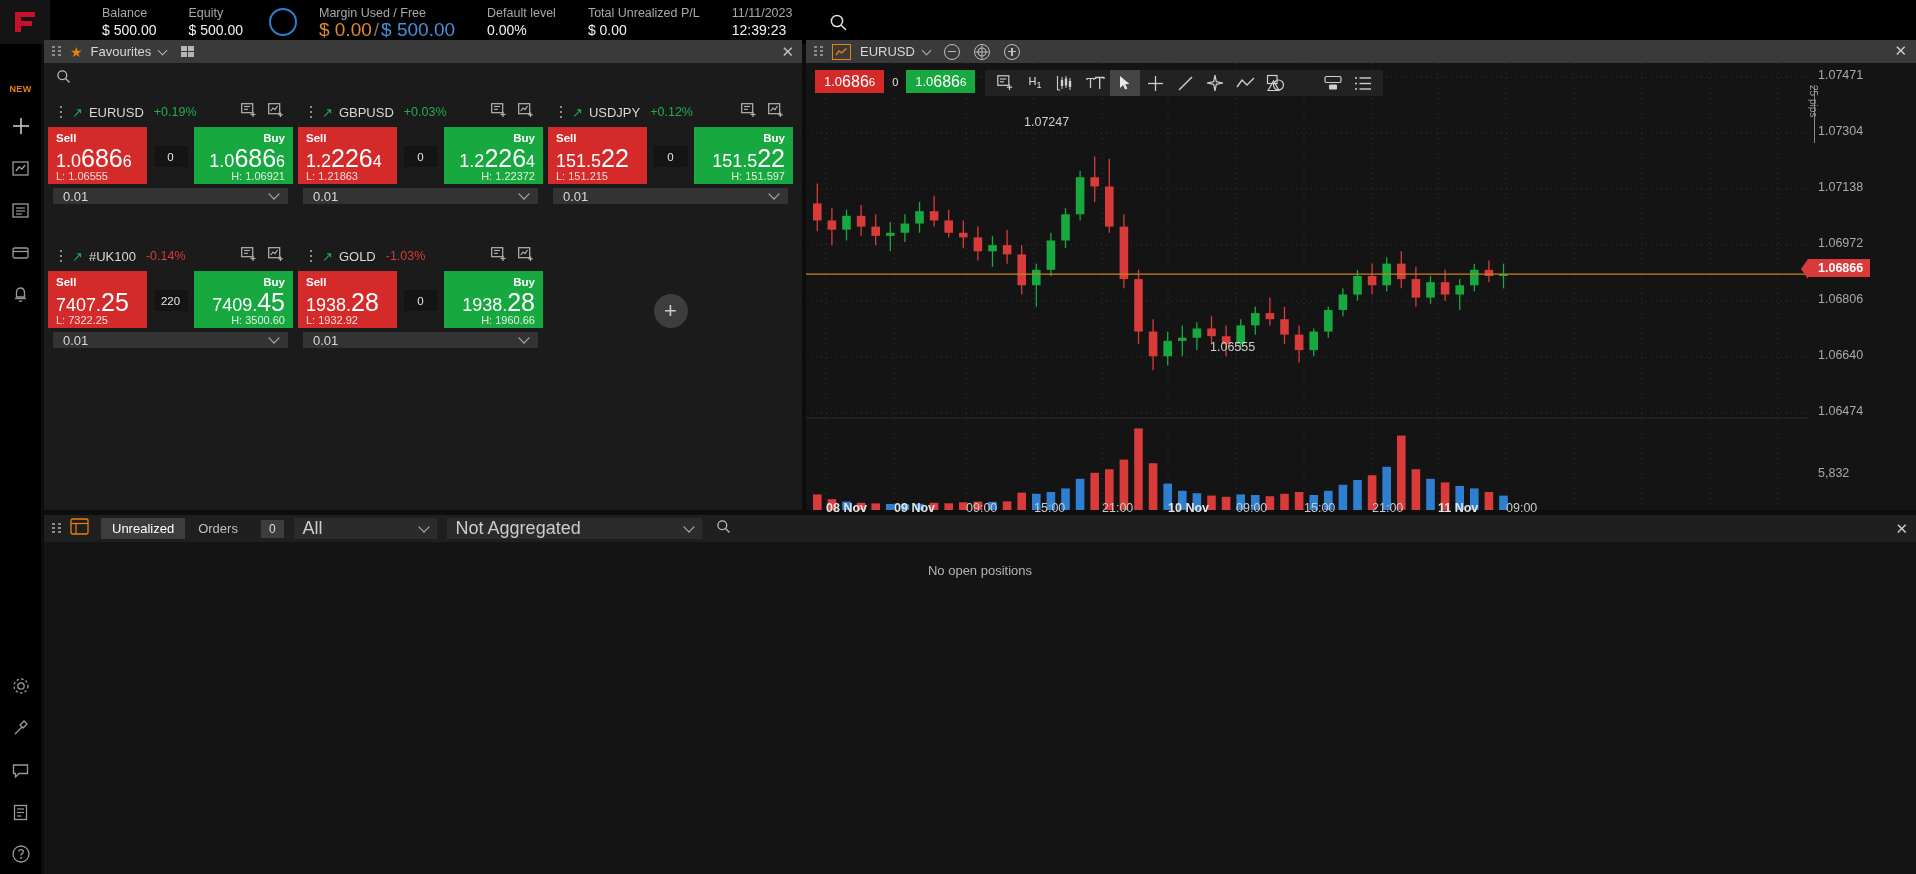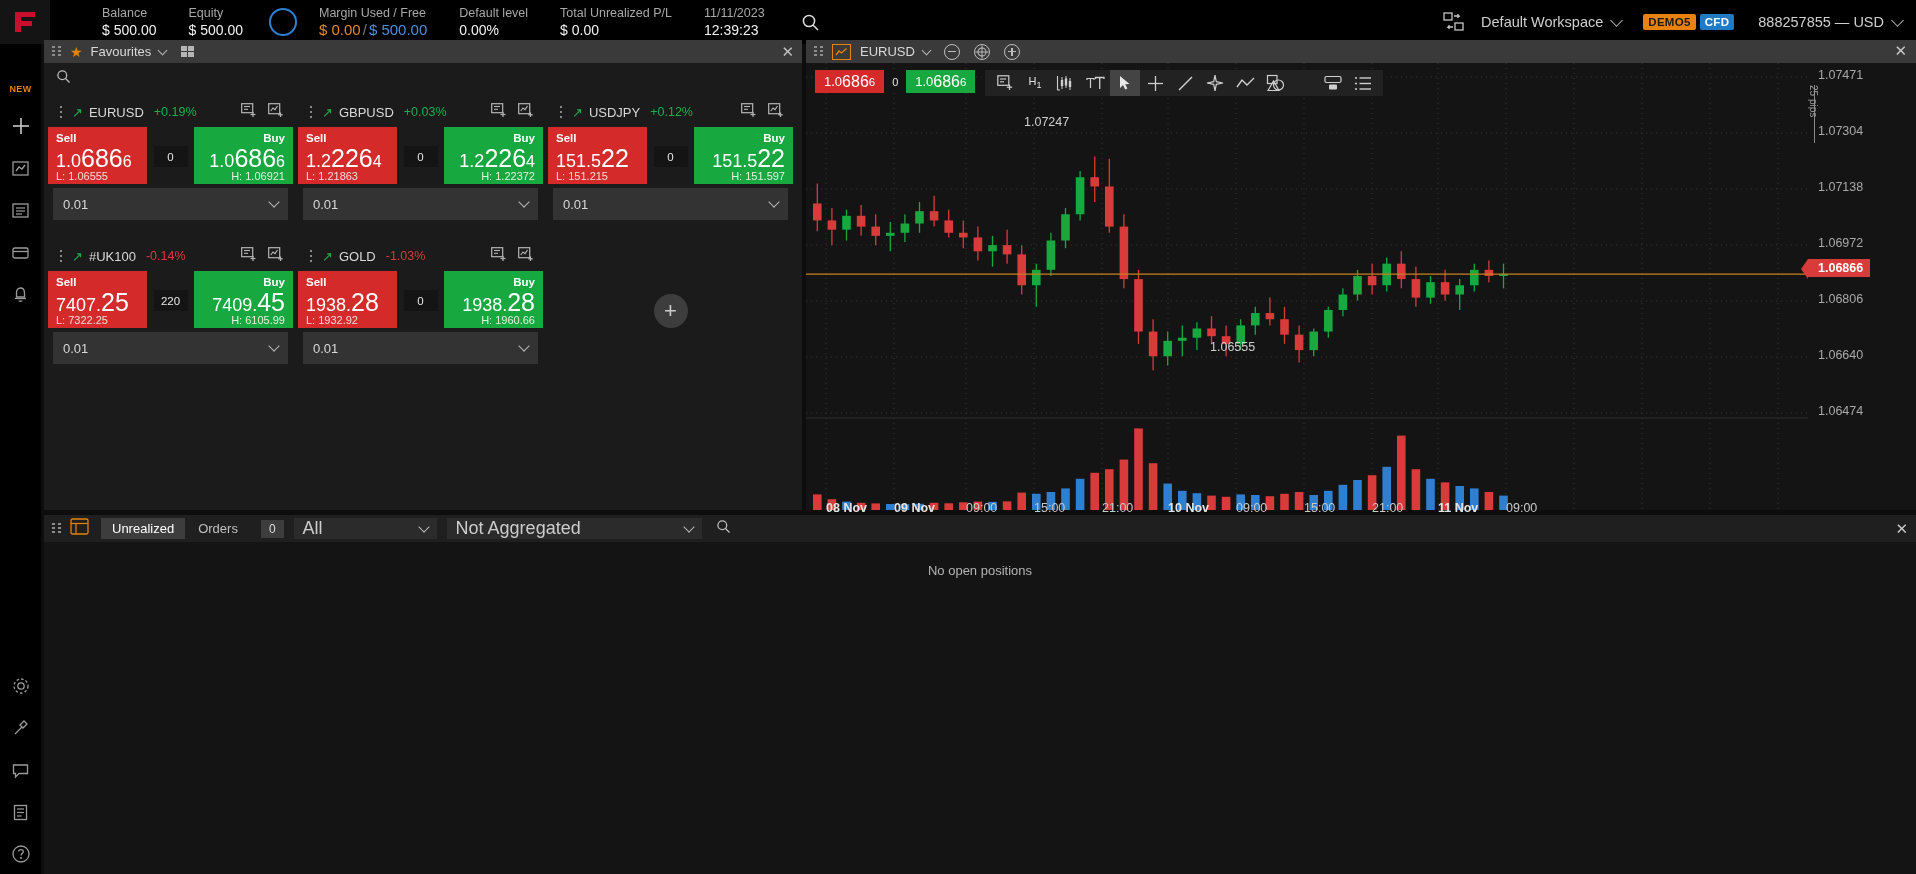--- a/index.html
+++ b/index.html
@@ -9,21 +9,21 @@
 
   
   .topbar { position:absolute; left:0; top:0; width:1916px; height:44px;
     background:#000; display:flex; align-items:center; }
   .logo-box { width:50px; height:44px; display:flex; align-items:center;
     justify-content:center; background:#141414; }
   .acct-group { display:flex; align-items:center; height:44px; padding-left:36px; gap:0; }
   .acct-item { padding:0 16px; display:flex; flex-direction:column; justify-content:center; height:44px; }
   .acct-label { font-size:12.5px; color:#a8a8a8; line-height:16px; white-space:nowrap; }
   .acct-value { font-size:14px; color:#f2f2f2; line-height:18px; white-space:nowrap; }
-  .acct-value.small { font-size:15px; }
+  .acct-value.small { font-size:19px; }
   .margin-ring { width:28px; height:28px; border:2.5px solid #2f7fd1; border-radius:50%; margin:0 6px 0 10px; }
   .mu-used { color:#e08a2e; }
   .mu-sep { color:#7a7a7a; margin:0 2px; }
   .mu-free { color:#4a90d9; }
   .search-top { margin-left:16px; width:28px; height:28px; display:flex; align-items:center; justify-content:center; cursor:pointer; }
   .topbar-right { margin-left:auto; display:flex; align-items:center; gap:0; padding-right:14px; }
   .ws-icon { width:26px; height:26px; display:flex; align-items:center; justify-content:center; margin-right:14px; }
   .ws-name { font-size:14.5px; color:#cfcfcf; }
   .chev { display:inline-block; width:9px; height:9px; border-right:1.6px solid #b0b0b0;
     border-bottom:1.6px solid #b0b0b0; transform:rotate(45deg); margin:-4px 0 0 9px; }
@@ -80,21 +80,21 @@
   .p-s { font-size:18px; }
   .p-b { font-size:25px; }
   .p-t { font-size:16px; }
   .hl { position:absolute; bottom:2px; font-size:11px; color:#f2dada; }
   .side.sell .hl { left:8px; }
   .side.buy .hl { right:8px; color:#dff2e2; }
   .spread { position:absolute; left:50%; top:19px; transform:translateX(-50%);
     background:#141414; color:#e6e6e6; font-size:11.5px; min-width:34px; height:21px;
     display:flex; align-items:center; justify-content:center; padding:0 6px; z-index:2; }
 
-  .lot-row { height:32px; margin:4px 5px 0 5px; background:#333333; display:flex;
+  .lot-row { height:16px; margin:4px 5px 0 5px; background:#333333; display:flex;
     align-items:center; padding:4px 10px; cursor:pointer; }
   .lot-val { font-size:13px; color:#d8d8d8; }
   .lot-chev { margin-left:auto; display:inline-block; width:8px; height:8px;
     border-right:1.5px solid #b5b5b5; border-bottom:1.5px solid #b5b5b5; transform:rotate(45deg); margin-top:-4px; }
 
   .tile-add { width:245px; height:139px; display:flex; align-items:center; justify-content:center; }
   .add-circle { width:34px; height:34px; border-radius:50%; background:#3d3d3d;
     display:flex; align-items:center; justify-content:center; color:#cacaca; font-size:22px;
     font-weight:300; cursor:pointer; line-height:1; }
 
@@ -192,36 +192,20 @@
       <div class="acct-item">
         <span class="acct-label">11/11/2023</span>
         <span class="acct-value">12:39:23</span>
       </div>
       <div class="search-top">
         <svg width="19" height="19" viewBox="0 0 19 19">
             <circle cx="8" cy="8" r="5.6" fill="none" stroke="#e0e0e0" stroke-width="1.5"></circle>
             <line x1="12.2" y1="12.2" x2="17" y2="17" stroke="#e0e0e0" stroke-width="1.5"></line>
           </svg>
       </div>
-    </div>
-    <div class="topbar-right">
-      <div class="ws-icon">
-        <svg width="22" height="20" viewBox="0 0 22 20">
-          <rect x="1" y="1" width="8" height="7" fill="none" stroke="#c5c5c5" stroke-width="1.3"></rect>
-          <rect x="12" y="11" width="8" height="7" fill="none" stroke="#c5c5c5" stroke-width="1.3"></rect>
-          <path d="M11 4 L16 4 L14.5 2.3 M14.5 5.7 L16 4" fill="none" stroke="#c5c5c5" stroke-width="1.3"></path>
-          <path d="M10 15 L5 15 L6.5 13.3 M6.5 16.7 L5 15" fill="none" stroke="#c5c5c5" stroke-width="1.3"></path>
-        </svg>
-      </div>
-      <span class="ws-name">Default Workspace</span>
-      <span class="chev"></span>
-      <span class="badge badge-demo">DEMO5</span>
-      <span class="badge badge-cfd">CFD</span>
-      <span class="acct-num">888257855 — USD</span>
-      <span class="chev"></span>
     </div>
   </div>
 
   <div class="rail">
     <div class="rail-btn">
       <span class="rail-new">NEW</span>
     </div>
     <div class="rail-btn">
       <svg width="20" height="20" viewBox="0 0 20 20">
           <line x1="10" y1="2" x2="10" y2="18" stroke="#c9c9c9" stroke-width="1.6"></line>
@@ -484,21 +468,21 @@
         <div class="quote-row">
           <div class="side sell">
             <div class="side-lbl">Sell</div>
             <div class="price"><span class="p-s">7407.</span><span class="p-b">25</span><span class="p-t"></span></div>
             <div class="hl">L: 7322.25</div>
           </div>
           <div class="spread">220</div>
           <div class="side buy">
             <div class="side-lbl">Buy</div>
             <div class="price"><span class="p-s">7409.</span><span class="p-b">45</span><span class="p-t"></span></div>
-            <div class="hl">H: 6105.99</div>
+            <div class="hl">H: 3500.60</div>
           </div>
         </div>
         <div class="lot-row">
           <span class="lot-val">0.01</span>
           <span class="lot-chev"></span>
         </div>
       </div>
 
       <div class="tile">
         <div class="tile-head">
@@ -863,20 +847,24 @@
       <div class="ax-lbl" style="top:5px;">1.07471</div>
       <div class="ax-lbl" style="top:61px;">1.07304</div>
       <div class="ax-lbl" style="top:117px;">1.07138</div>
       <div class="ax-lbl" style="top:173px;">1.06972</div>
       <div class="cur-tag" style="top:196px;">1.06866</div>
       <div class="ax-lbl" style="top:229px;">1.06806</div>
       <div class="ax-lbl" style="top:285px;">1.06640</div>
       <div class="ax-lbl" style="top:341px;">1.06474</div>
     </div>
 
+    <div class="vol-axis">
+      <div class="ax-lbl" style="top:48px;">5,832</div>
+      <div class="ax-lbl" style="top:95px;">0</div>
+    </div>
 
     <div class="lbl-hi" style="left:218px; top:75px;text-align:right;">1.07247</div>
     <div class="lbl-hi" style="left:404px; top:300px;">1.06555</div>
 
     <div class="time-axis">
       <span class="t-lbl bold" style="left:20px; top:-9px;">08 Nov</span>
       <span class="t-lbl bold" style="left:88px; top:-9px;">09 Nov</span>
       <span class="t-lbl" style="left:160px; top:-9px;">09:00</span>
       <span class="t-lbl" style="left:228px; top:-9px;">15:00</span>
       <span class="t-lbl" style="left:296px; top:-9px;">21:00</span>

